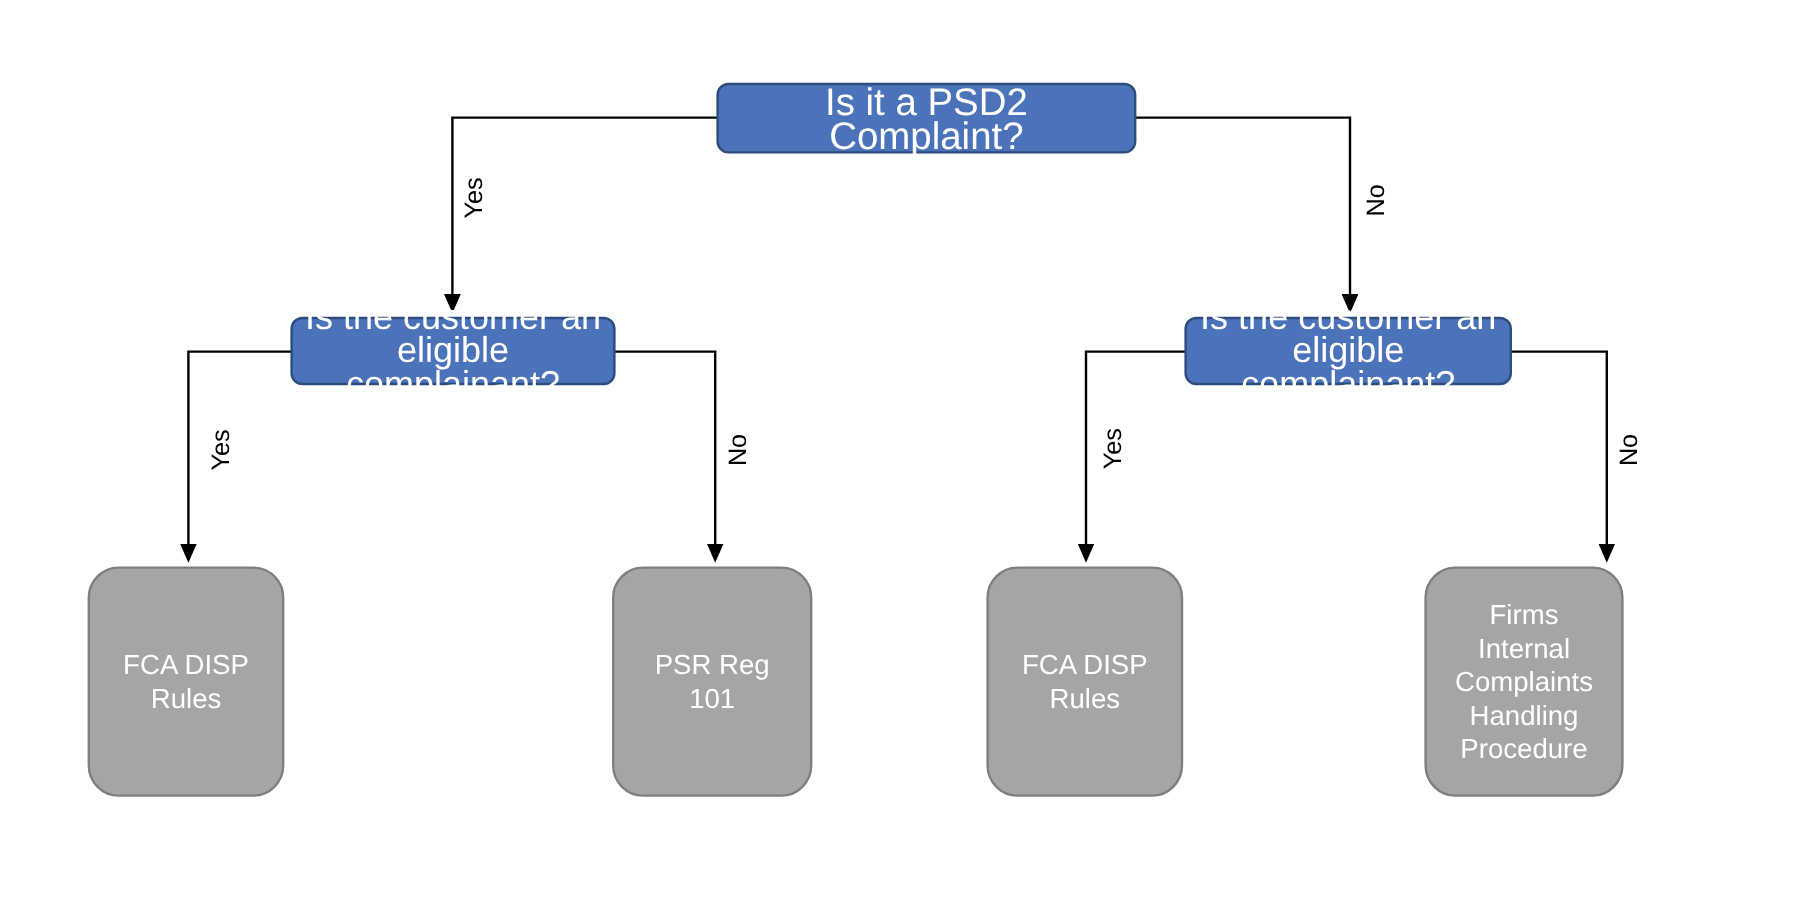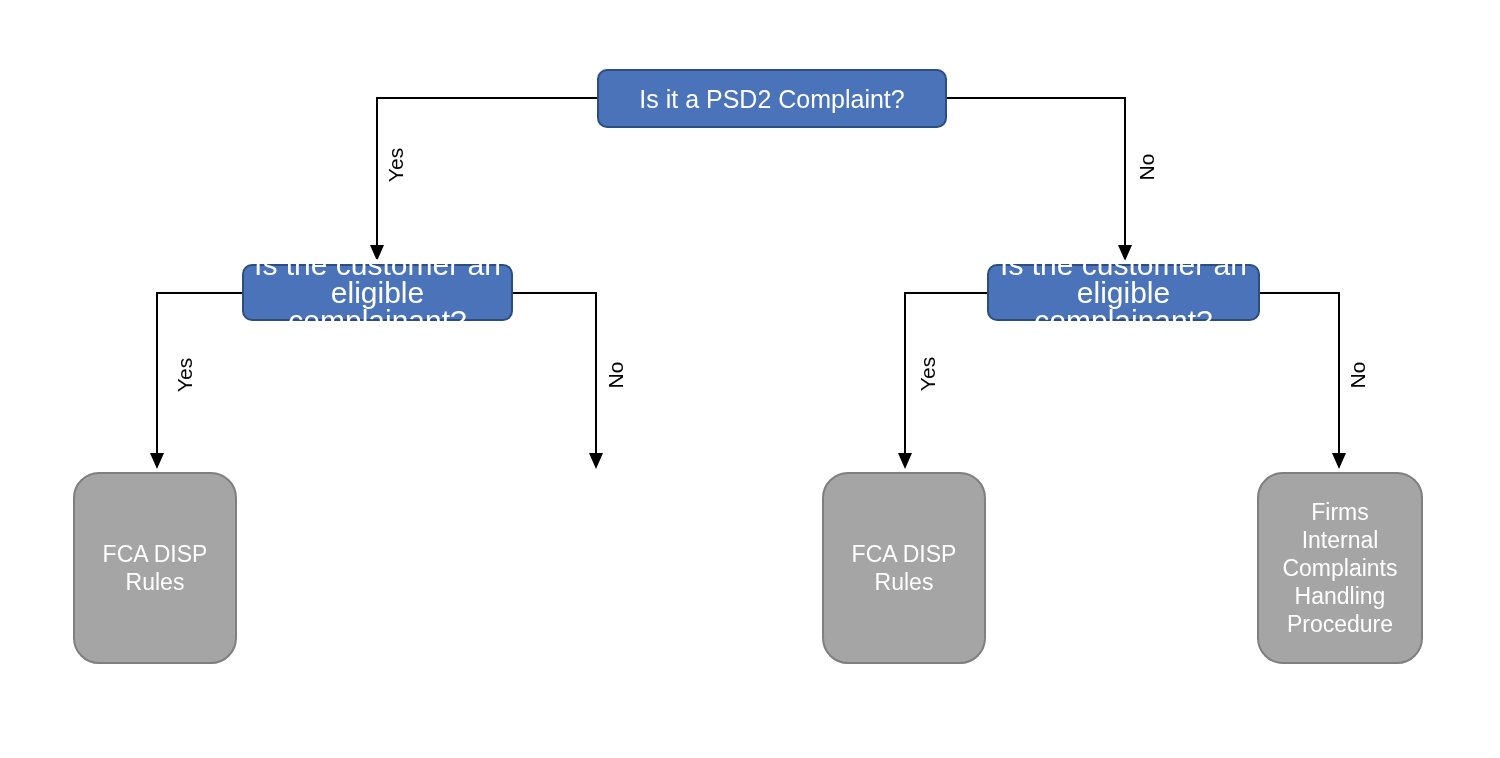--- a/index.html
+++ b/index.html
@@ -39,21 +39,21 @@
   }
   .decision {
     background: var(--decision-fill, #4a73ba);
     border: 2px solid var(--decision-border, #2c4d80);
     border-radius: 10px;
     font-size: 30px;
     line-height: 28px;
     padding: 4px 10px;
   }
   .decision.root {
-    font-size: 25px;
+    font-size: 32px;
   }
   .outcome {
     background: var(--outcome-fill, #a5a5a5);
     border: 2px solid var(--outcome-border, #7f7f7f);
     border-radius: 26px;
     font-size: 23px;
     line-height: 28px;
     padding: 10px 14px;
   }
   .edge-label {
@@ -84,24 +84,25 @@
   </svg>
 
   <div class="node decision root" style="left:597px; top:69px; width:350px; height:59px;">Is it a PSD2 Complaint?</div>
 
   <div class="node decision" style="left:242px; top:264px; width:271px; height:57px;">Is the customer an eligible complainant?</div>
 
   <div class="node decision" style="left:987px; top:264px; width:273px; height:57px;">Is the customer an eligible complainant?</div>
 
   <div class="node outcome" style="left:73px; top:472px; width:164px; height:192px;">FCA DISP Rules</div>
 
+  <div class="node outcome" style="left:510px; top:472px; width:167px; height:192px;">PSR Reg 101</div>
 
   <div class="node outcome" style="left:822px; top:472px; width:164px; height:192px;">FCA DISP Rules</div>
 
-  <div class="node outcome" style="left:1257px; top:472px; width:166px; height:192px;">Firms Internal Complaints Handling Procedure</div>
+  <div class="node outcome" style="left:1187px; top:472px; width:166px; height:192px;">Firms Internal Complaints Handling Procedure</div>
 
   <div class="edge-label" style="left:396px; top:165px;">Yes</div>
 
   <div class="edge-label" style="left:1147px; top:167px;">No</div>
 
   <div class="edge-label" style="left:185px; top:375px;">Yes</div>
 
   <div class="edge-label" style="left:616px; top:375px;">No</div>
 
   <div class="edge-label" style="left:928px; top:374px;">Yes</div>

